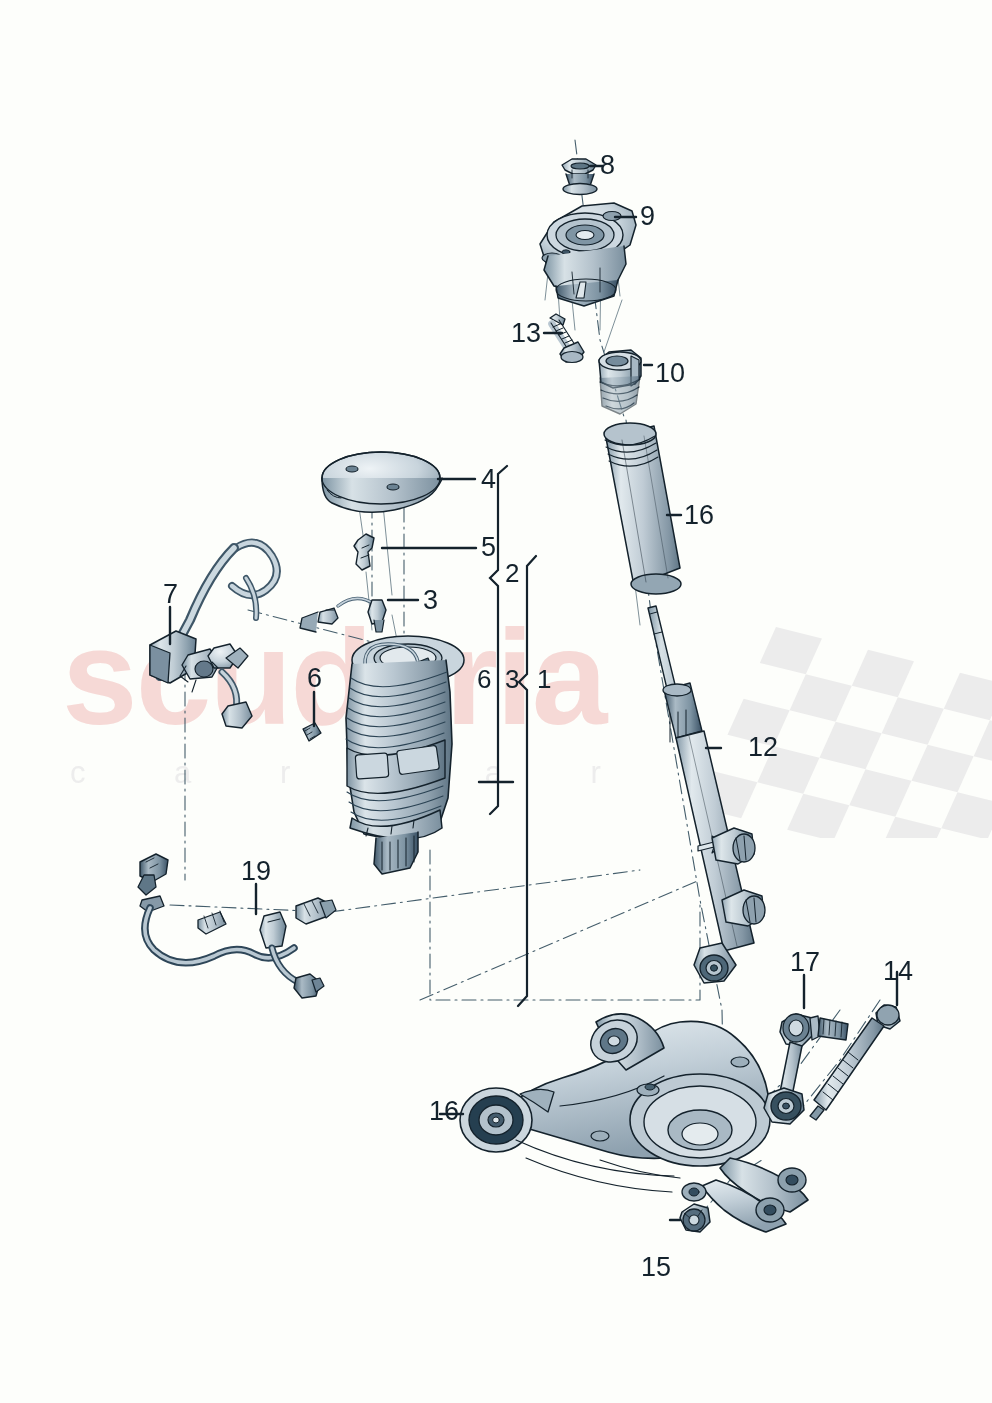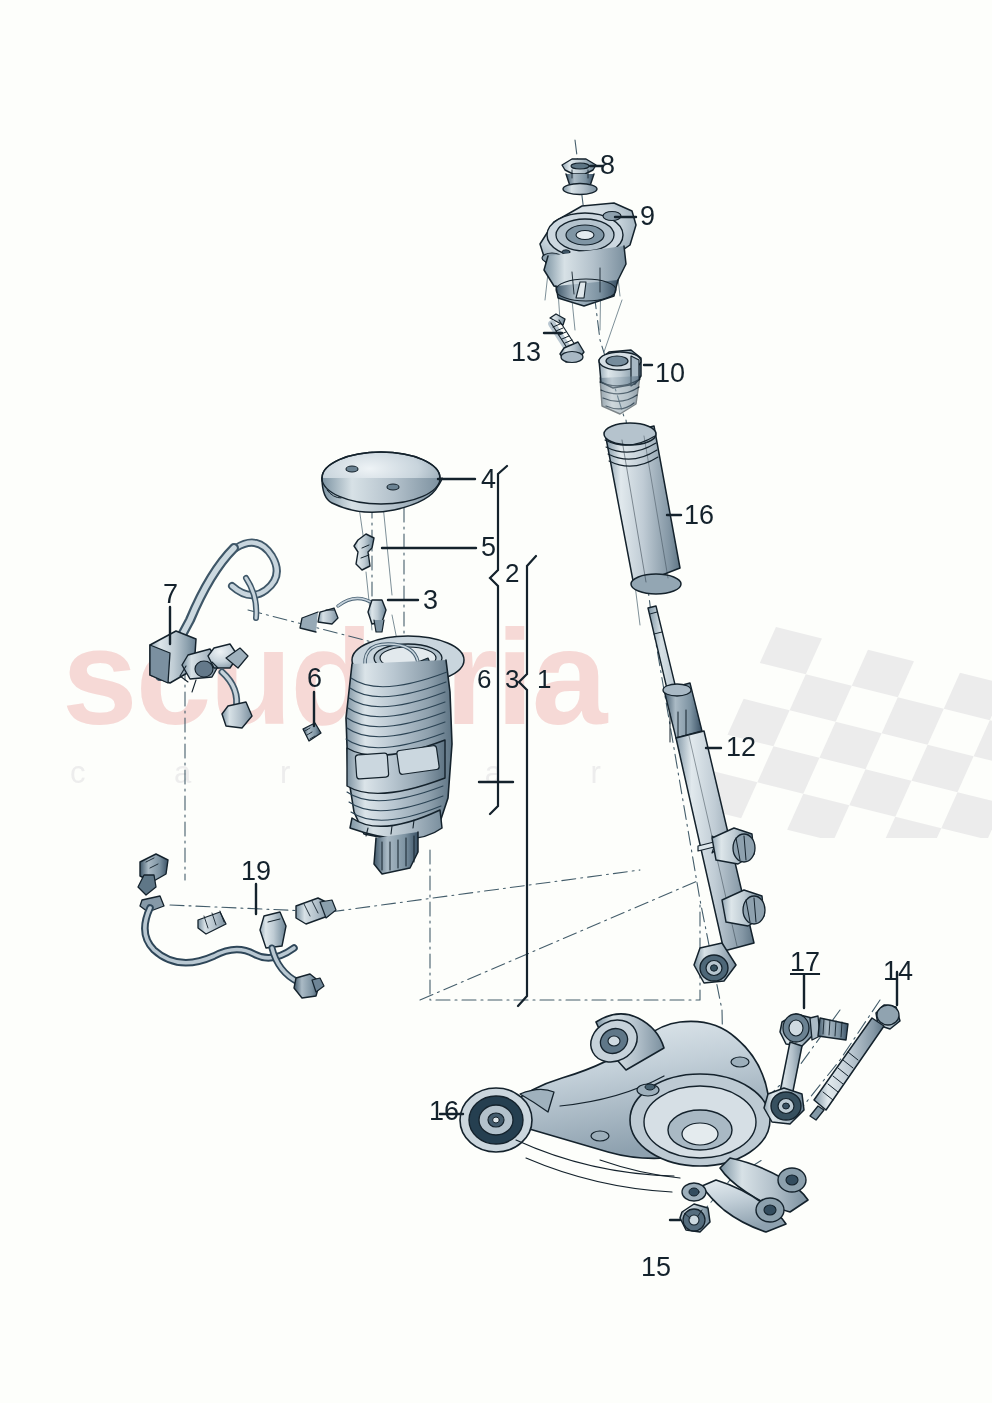--- a/index.html
+++ b/index.html
@@ -552,32 +552,32 @@
         <path d="M507 466 L498 474 L498 570 L490 578 L498 586 L498 806 L490 814"></path>
 
         <path d="M536 556 L527 566 L527 674 L519 682 L527 690 L527 996 L518 1006"></path>
       </g>
 
     </g>
   </svg>
 
   <div class="label" style="left:600px; top:152px;">8</div>
   <div class="label" style="left:640px; top:203px;">9</div>
-  <div class="label" style="left:511px; top:339px;">13</div>
+  <div class="label" style="left:511px; top:320px;">13</div>
   <div class="label" style="left:655px; top:360px;">10</div>
   <div class="label" style="left:481px; top:466px;">4</div>
   <div class="label" style="left:481px; top:534px;">5</div>
   <div class="label" style="left:684px; top:502px;">16</div>
   <div class="label" style="left:423px; top:587px;">3</div>
   <div class="label" style="left:163px; top:581px;">7</div>
   <div class="label bracketed" style="left:505px; top:560px;">2</div>
   <div class="label" style="left:307px; top:665px;">6</div>
   <div class="label bracketed" style="left:477px; top:666px;">6</div>
   <div class="label bracketed" style="left:505px; top:666px;">3</div>
   <div class="label bracketed" style="left:537px; top:666px;">1</div>
-  <div class="label" style="left:726px; top:734px;">12</div>
+  <div class="label" style="left:748px; top:734px;">12</div>
   <div class="label" style="left:241px; top:858px;">19</div>
-  <div class="label" style="left:790px; top:949px;text-decoration:underline;">17</div>
+  <div class="label" style="left:790px; top:949px;">17</div>
   <div class="label" style="left:883px; top:946px;margin-top:12px;">14</div>
   <div class="label" style="left:429px; top:1098px;">16</div>
   <div class="label" style="left:641px; top:1206px;margin-top:48px;">15</div>
 
 </div>
 
 </body></html>

